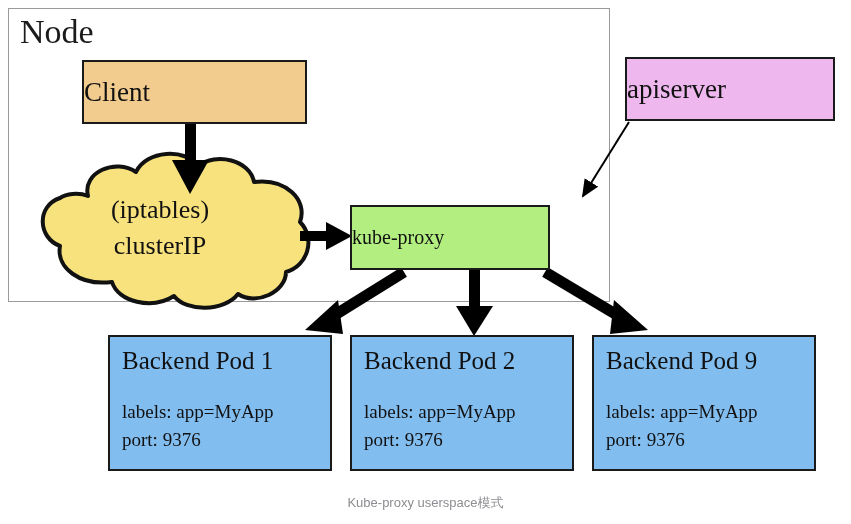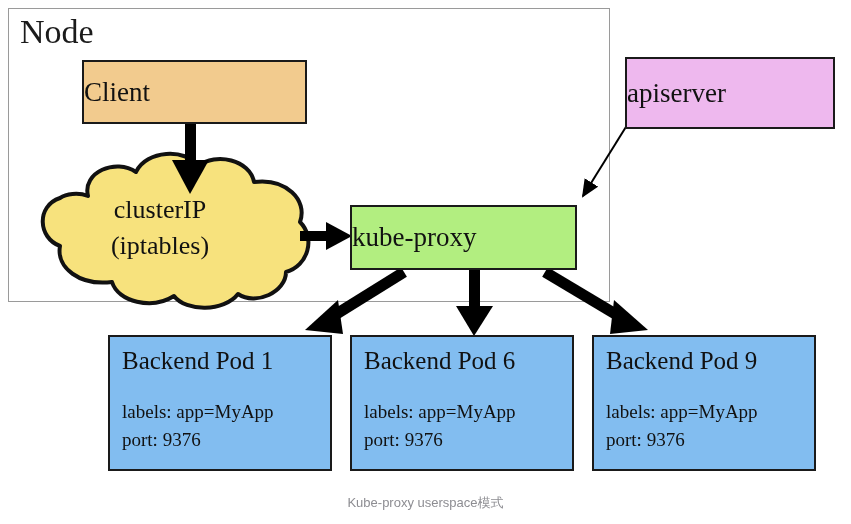--- a/index.html
+++ b/index.html
@@ -58,31 +58,31 @@
     top: 60px;
     width: 225px;
     height: 64px;
     background: #f2cb8e;
     font-size: 27px;
   }
   .box-apiserver {
     left: 625px;
     top: 57px;
     width: 210px;
-    height: 72px;
+    height: 64px;
     background: #eeb8ee;
     font-size: 27px;
   }
   .box-kubeproxy {
     left: 350px;
     top: 205px;
-    width: 227px;
+    width: 200px;
     height: 65px;
     background: #b2ee80;
-    font-size: 27px;
+    font-size: 20px;
   }
   .cloud-label {
     position: absolute;
     left: 40px;
     top: 192px;
     width: 240px;
     text-align: center;
     font-size: 26px;
     line-height: 36px;
     color: #111111;
@@ -193,32 +193,32 @@
 
   <div class="box box-apiserver">
     <span>apiserver</span>
   </div>
 
   <div class="box box-kubeproxy">
     <span>kube-proxy</span>
   </div>
 
   <div class="cloud-label">
+    <div>(iptables)</div>
     <div>clusterIP</div>
-    <div>(iptables)</div>
   </div>
 
   <div class="pod pod-1">
     <div class="pod-title">Backend Pod 1</div>
     <div class="pod-line pod-line-first">labels: app=MyApp</div>
     <div class="pod-line">port: 9376</div>
   </div>
 
   <div class="pod pod-2">
-    <div class="pod-title">Backend Pod 6</div>
+    <div class="pod-title">Backend Pod 2</div>
     <div class="pod-line pod-line-first">labels: app=MyApp</div>
     <div class="pod-line">port: 9376</div>
   </div>
 
   <div class="pod pod-3">
     <div class="pod-title">Backend Pod 9</div>
     <div class="pod-line pod-line-first">labels: app=MyApp</div>
     <div class="pod-line">port: 9376</div>
   </div>
 

